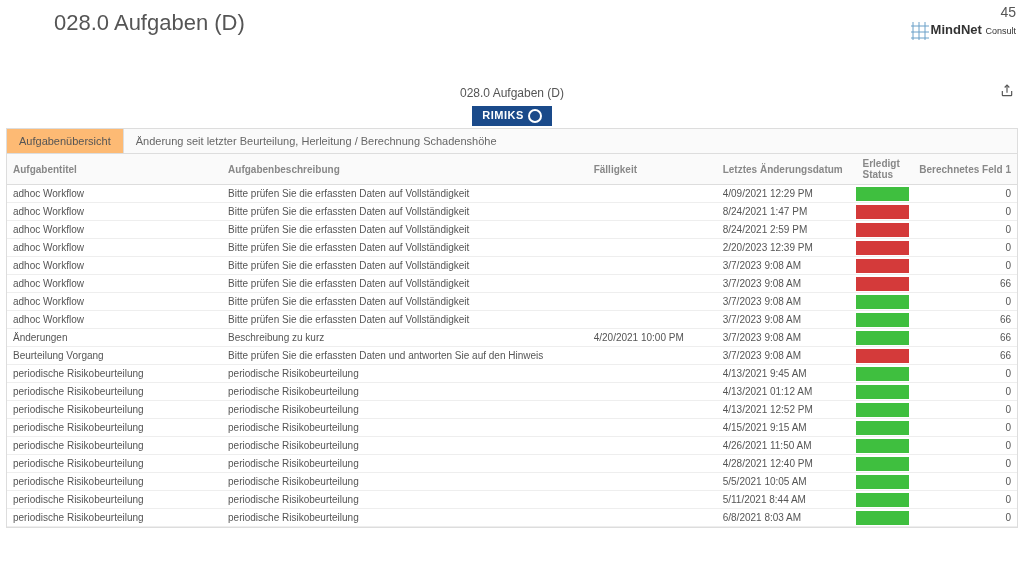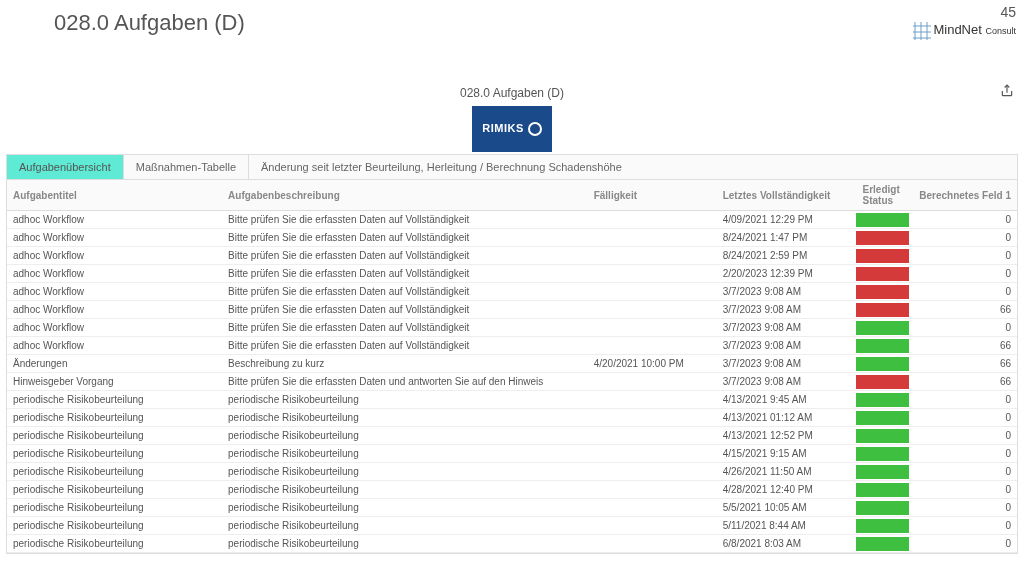--- a/index.html
+++ b/index.html
@@ -2,30 +2,30 @@
 <html><head>
 <meta charset="utf-8">
 <style>
   * { box-sizing: border-box; margin: 0; padding: 0; }
   body { font-family: "Segoe UI", Arial, sans-serif; background: #fff; font-size: 11px; color: #333; width: 1024px; height: 576px; overflow: hidden; position: relative; }
   .header { position: relative; height: 50px; }
   .page-title { position: absolute; left: 54px; top: 10px; font-size: 22px; font-weight: 400; color: #555; }
   .logo { position: absolute; right: 8px; top: 4px; text-align: right; font-size: 10px; color: #666; }
   .logo .page-num { font-size: 14px; color: #555; margin-bottom: 2px; }
   .logo .mn { font-size: 13px; font-weight: 400; color: #333; }
-  .logo .mn b { font-weight: 400; }
+  .logo .mn b { font-weight: 700; }
   .logo .grid { display: inline-block; vertical-align: middle; margin-right: 2px; }
   .sub-header { text-align: center; font-size: 12px; color: #555; margin-top: 36px; position: relative; }
   .share-icon { position: absolute; right: 10px; top: -2px; font-size: 14px; color: #555; cursor: pointer; }
   .brand-bar { text-align: center; margin: 6px 0 0 0; }
-  .brand-logo { display: inline-block; background: #1a4a8a; color: #fff; font-weight: bold; font-size: 11px; padding: 16px 10px; letter-spacing: 0.5px; position: relative; }
+  .brand-logo { display: inline-block; background: #1a4a8a; color: #fff; font-weight: bold; font-size: 11px; padding: 3px 10px; letter-spacing: 0.5px; position: relative; }
   .brand-logo::after { content: ""; display: inline-block; width: 10px; height: 10px; border: 2px solid #fff; border-radius: 50%; margin-left: 4px; vertical-align: middle; position: relative; }
   .tabs { display: flex; border: 1px solid #ddd; border-bottom: none; margin: 2px 6px 0 6px; }
   .tab { padding: 6px 12px; font-size: 11px; color: #666; border-right: 1px solid #ddd; cursor: pointer; background: #fafafa; }
-  .tab.active { background: #5eead4; color: #555; }
+  .tab.active { background: #fdba74; color: #555; }
   .tab:last-child { flex: 1; border-right: none; }
   .table-wrap { margin: 0 6px; border: 1px solid #ddd; overflow: hidden; }
   table { width: 100%; border-collapse: collapse; font-size: 10px; }
   th { text-align: left; padding: 4px 6px; font-weight: 700; color: #888; border-bottom: 1px solid #ddd; background: #fafafa; font-size: 10px; margin-top: 40px; }
   th.r, td.r { text-align: right; }
   td { padding: 3px 6px; border-bottom: 1px solid #eee; color: #555; vertical-align: middle; height: 17px; }
   .status { width: 36px; padding: 0; }
   .status-inner { width: 100%; height: 14px; }
   .green { background: #3fbf3f; }
   .red { background: #d43a3a; }
@@ -66,32 +66,31 @@
     </svg>
   </span>
 </div>
 
 <div class="brand-bar">
   <span class="brand-logo">RIMIKS</span>
 </div>
 
 <div class="tabs">
   <div class="tab active">Aufgabenübersicht</div>
-  <div class="tab">Maßnahmen-Tabelle</div>
   <div class="tab">Änderung seit letzter Beurteilung, Herleitung / Berechnung Schadenshöhe</div>
 </div>
 
 <div class="table-wrap">
   <table>
     <thead>
       <tr>
         <th class="col-title">Aufgabentitel</th>
         <th class="col-desc">Aufgabenbeschreibung</th>
         <th class="col-due">Fälligkeit</th>
-        <th class="col-change">Letztes Vollständigkeit</th>
+        <th class="col-change">Letztes Änderungsdatum</th>
         <th class="col-status">Erledigt Status</th>
         <th class="col-calc r">Berechnetes Feld 1</th>
       </tr>
     </thead>
     <tbody id="tbody">
         <tr>
           <td>adhoc Workflow</td>
           <td>Bitte prüfen Sie die erfassten Daten auf Vollständigkeit</td>
           <td></td>
           <td>4/09/2021 12:29 PM</td>
@@ -174,21 +173,21 @@
           <td>Änderungen</td>
           <td>Beschreibung zu kurz</td>
           <td>4/20/2021 10:00 PM</td>
           <td>3/7/2023 9:08 AM</td>
           <td class="status">
             <div class="status-inner green"></div>
           </td>
           <td class="r">66</td>
         </tr>
         <tr>
-          <td>Hinweisgeber Vorgang</td>
+          <td>Beurteilung Vorgang</td>
           <td>Bitte prüfen Sie die erfassten Daten und antworten Sie auf den Hinweis</td>
           <td></td>
           <td>3/7/2023 9:08 AM</td>
           <td class="status">
             <div class="status-inner red"></div>
           </td>
           <td class="r">66</td>
         </tr>
         <tr>
           <td>periodische Risikobeurteilung</td>

